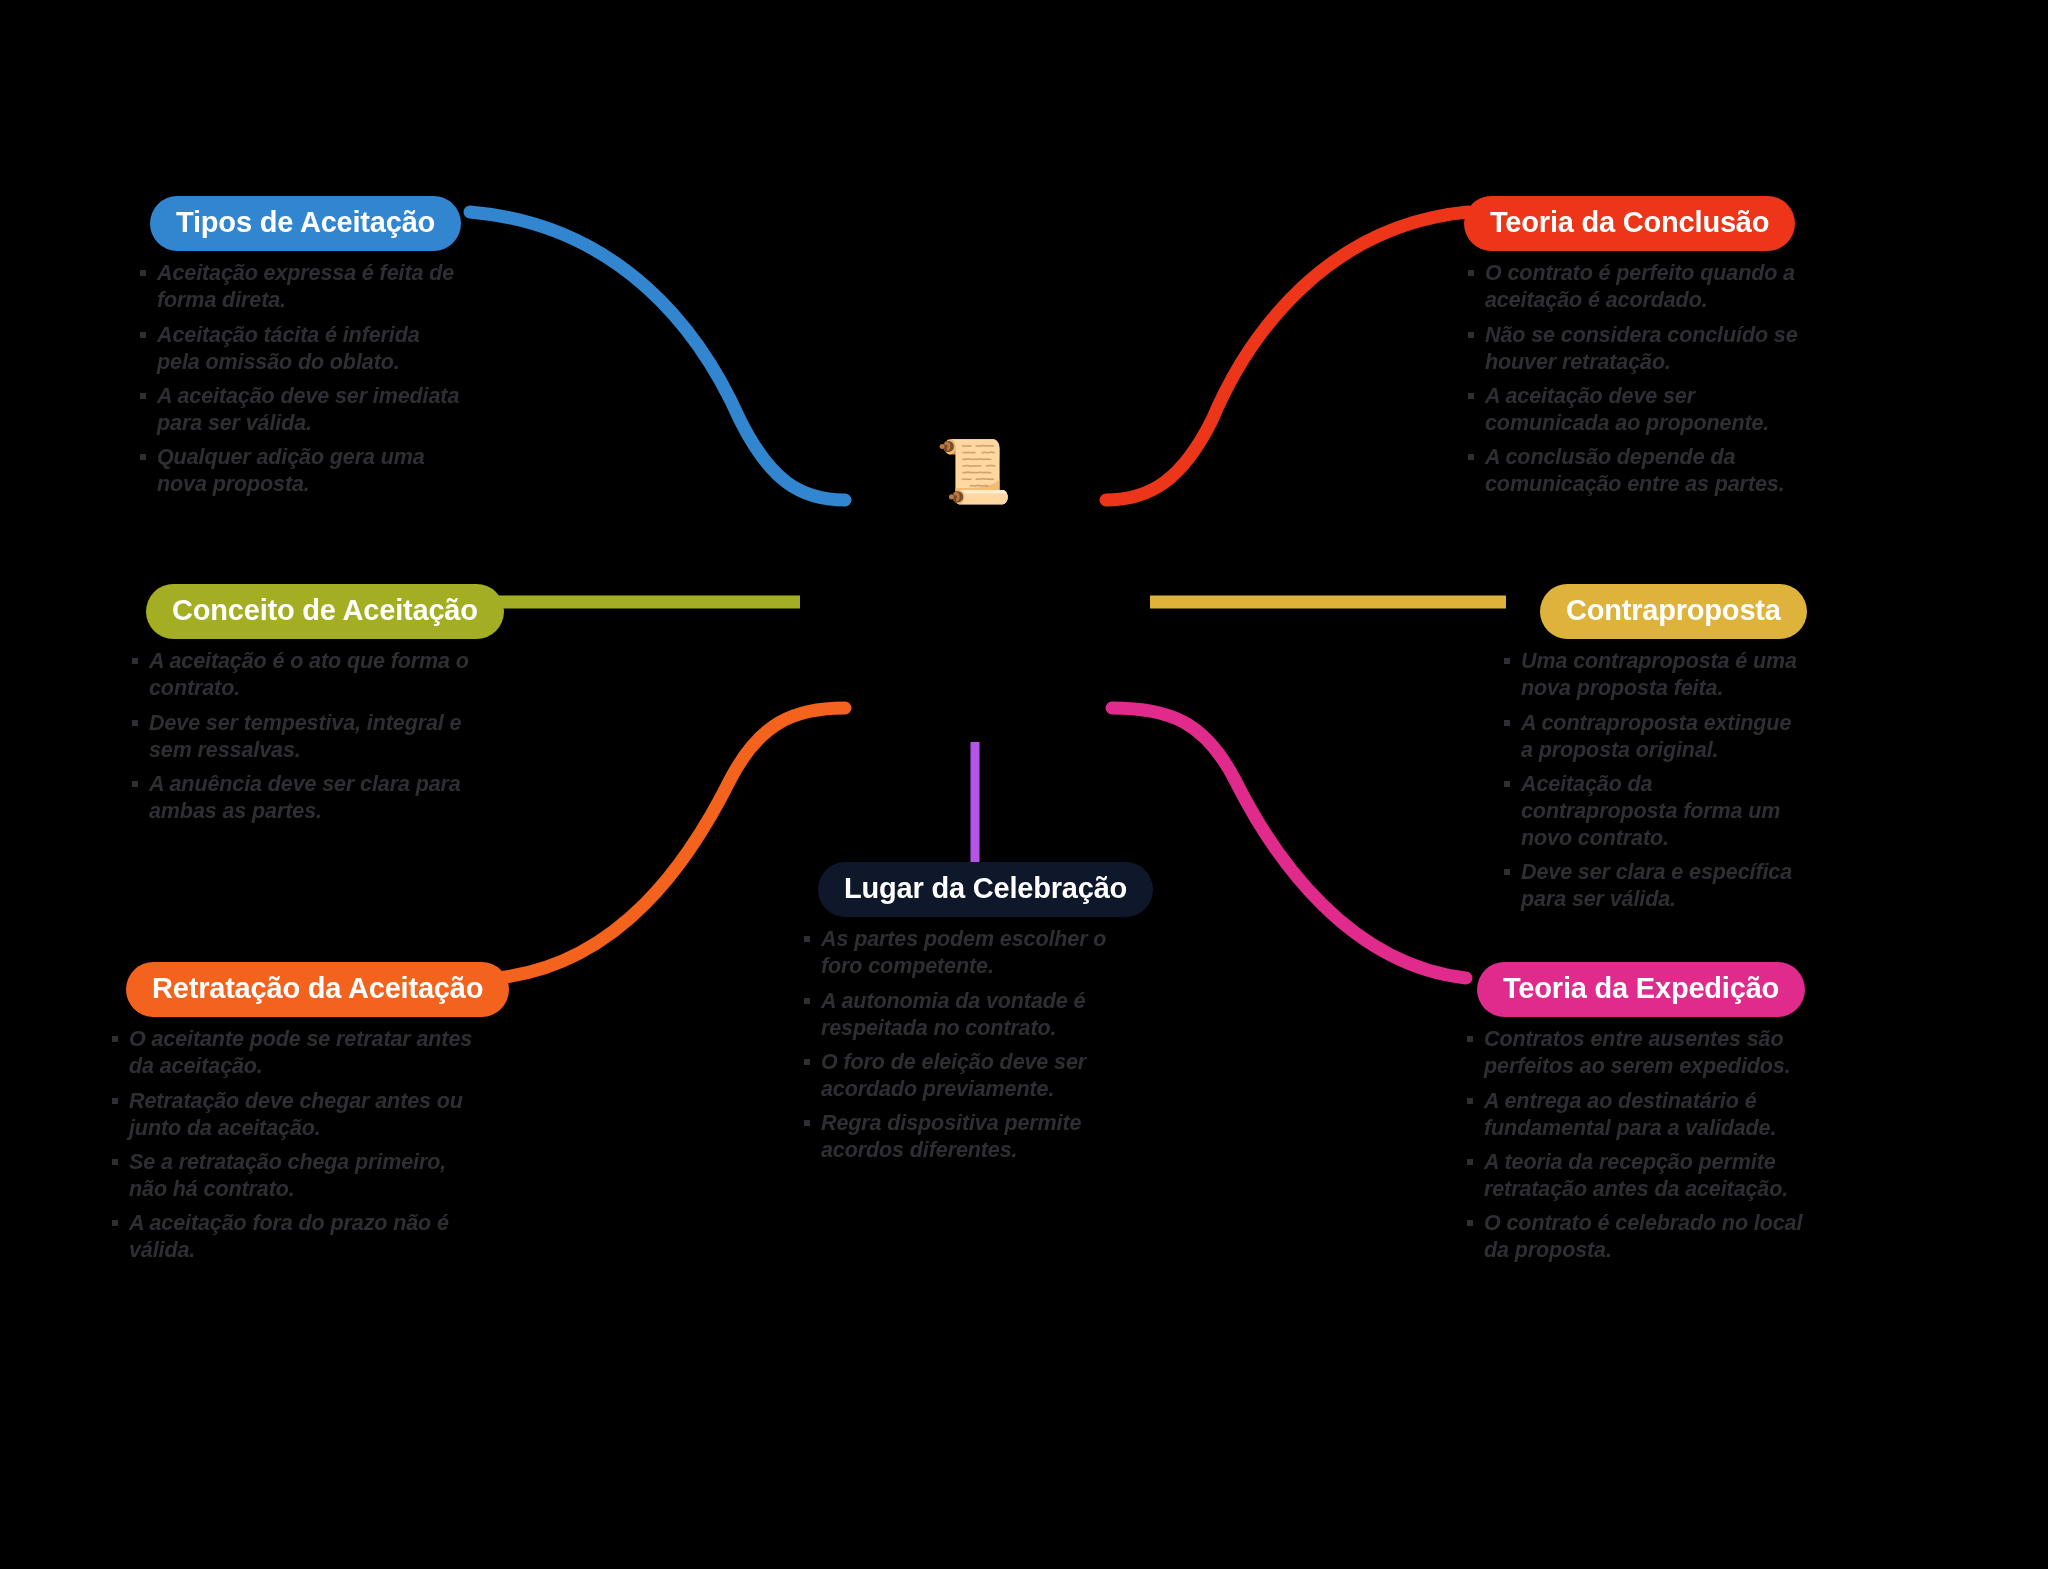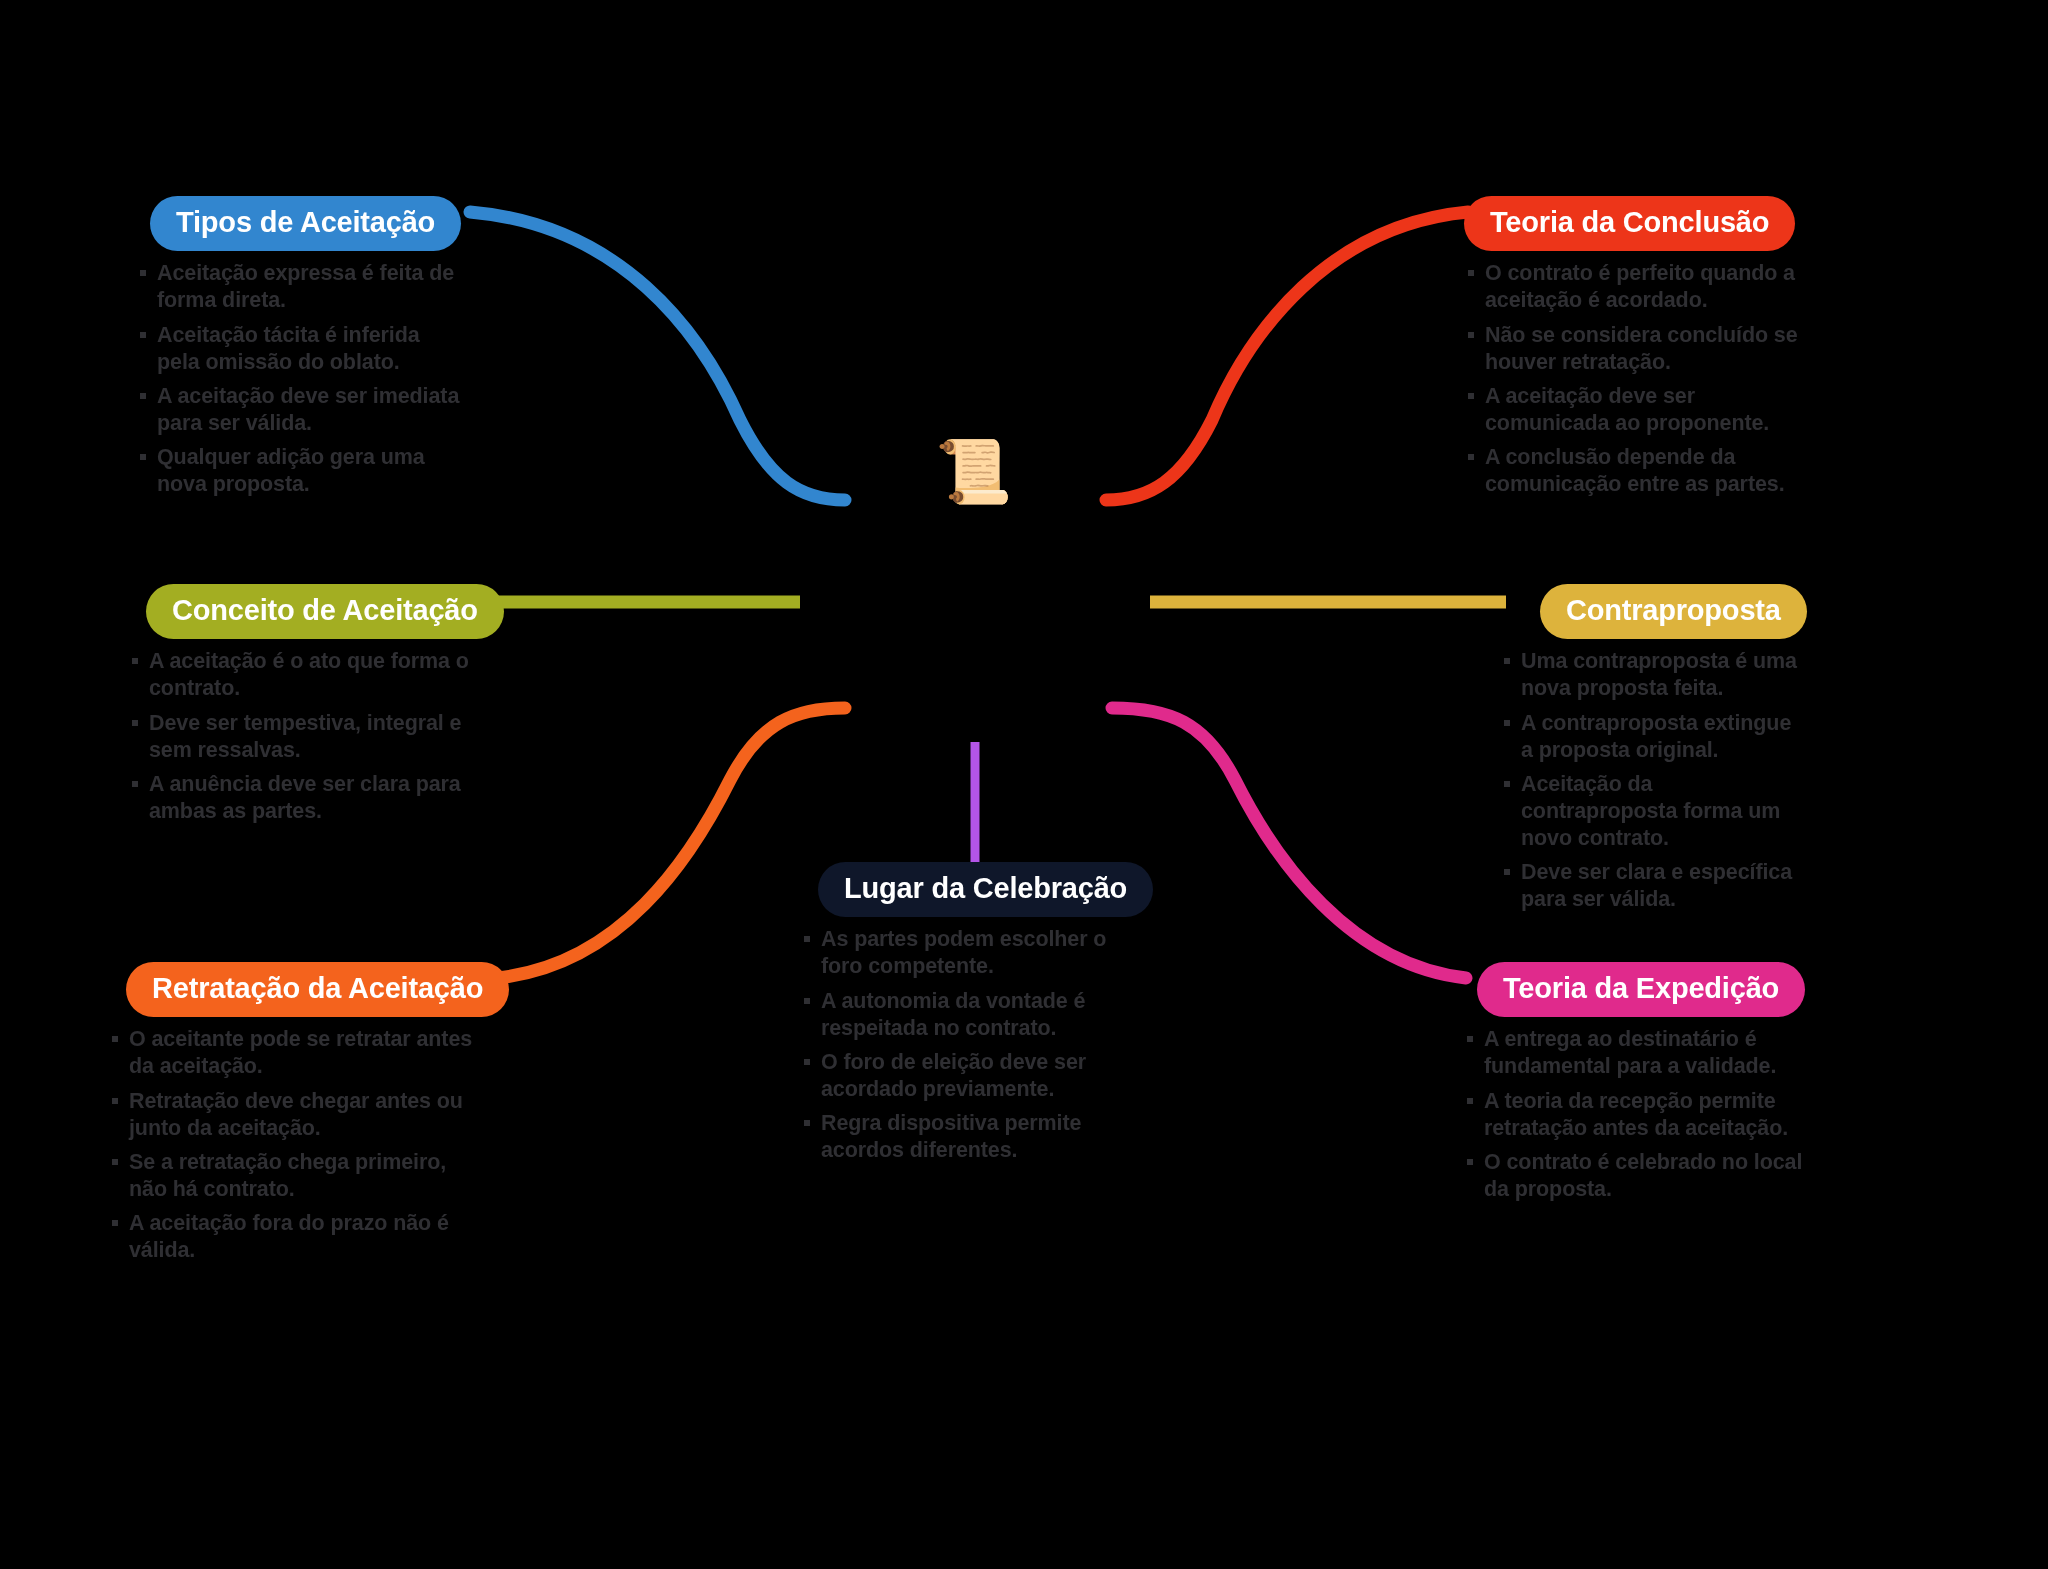--- a/index.html
+++ b/index.html
@@ -44,20 +44,21 @@
   }
   .node-list li {
     position: relative;
     color: #2f2f33;
     font-size: 21.5px;
     line-height: 1.26;
     font-weight: bold;
     letter-spacing: -0.1px;
     padding-left: 21px;
     margin-bottom: 7px;
+    font-style: italic;
   }
   .node-list li::before {
     content: "";
     position: absolute;
     left: 4px;
     top: 10px;
     width: 6px;
     height: 6px;
     background: #2f2f33;
   }
@@ -168,19 +169,20 @@
       <li>As partes podem escolher o foro competente.</li>
       <li>A autonomia da vontade é respeitada no contrato.</li>
       <li>O foro de eleição deve ser acordado previamente.</li>
       <li>Regra dispositiva permite acordos diferentes.</li>
     </ul>
   </div>
 
   <div class="node" id="node-teoria">
     <div class="node-pill">Teoria da Expedição</div>
     <ul class="node-list">
+      <li>Contratos entre ausentes são perfeitos ao serem expedidos.</li>
       <li>A entrega ao destinatário é fundamental para a validade.</li>
       <li>A teoria da recepção permite retratação antes da aceitação.</li>
       <li>O contrato é celebrado no local da proposta.</li>
     </ul>
   </div>
 
 </div>
 
 </body></html>

